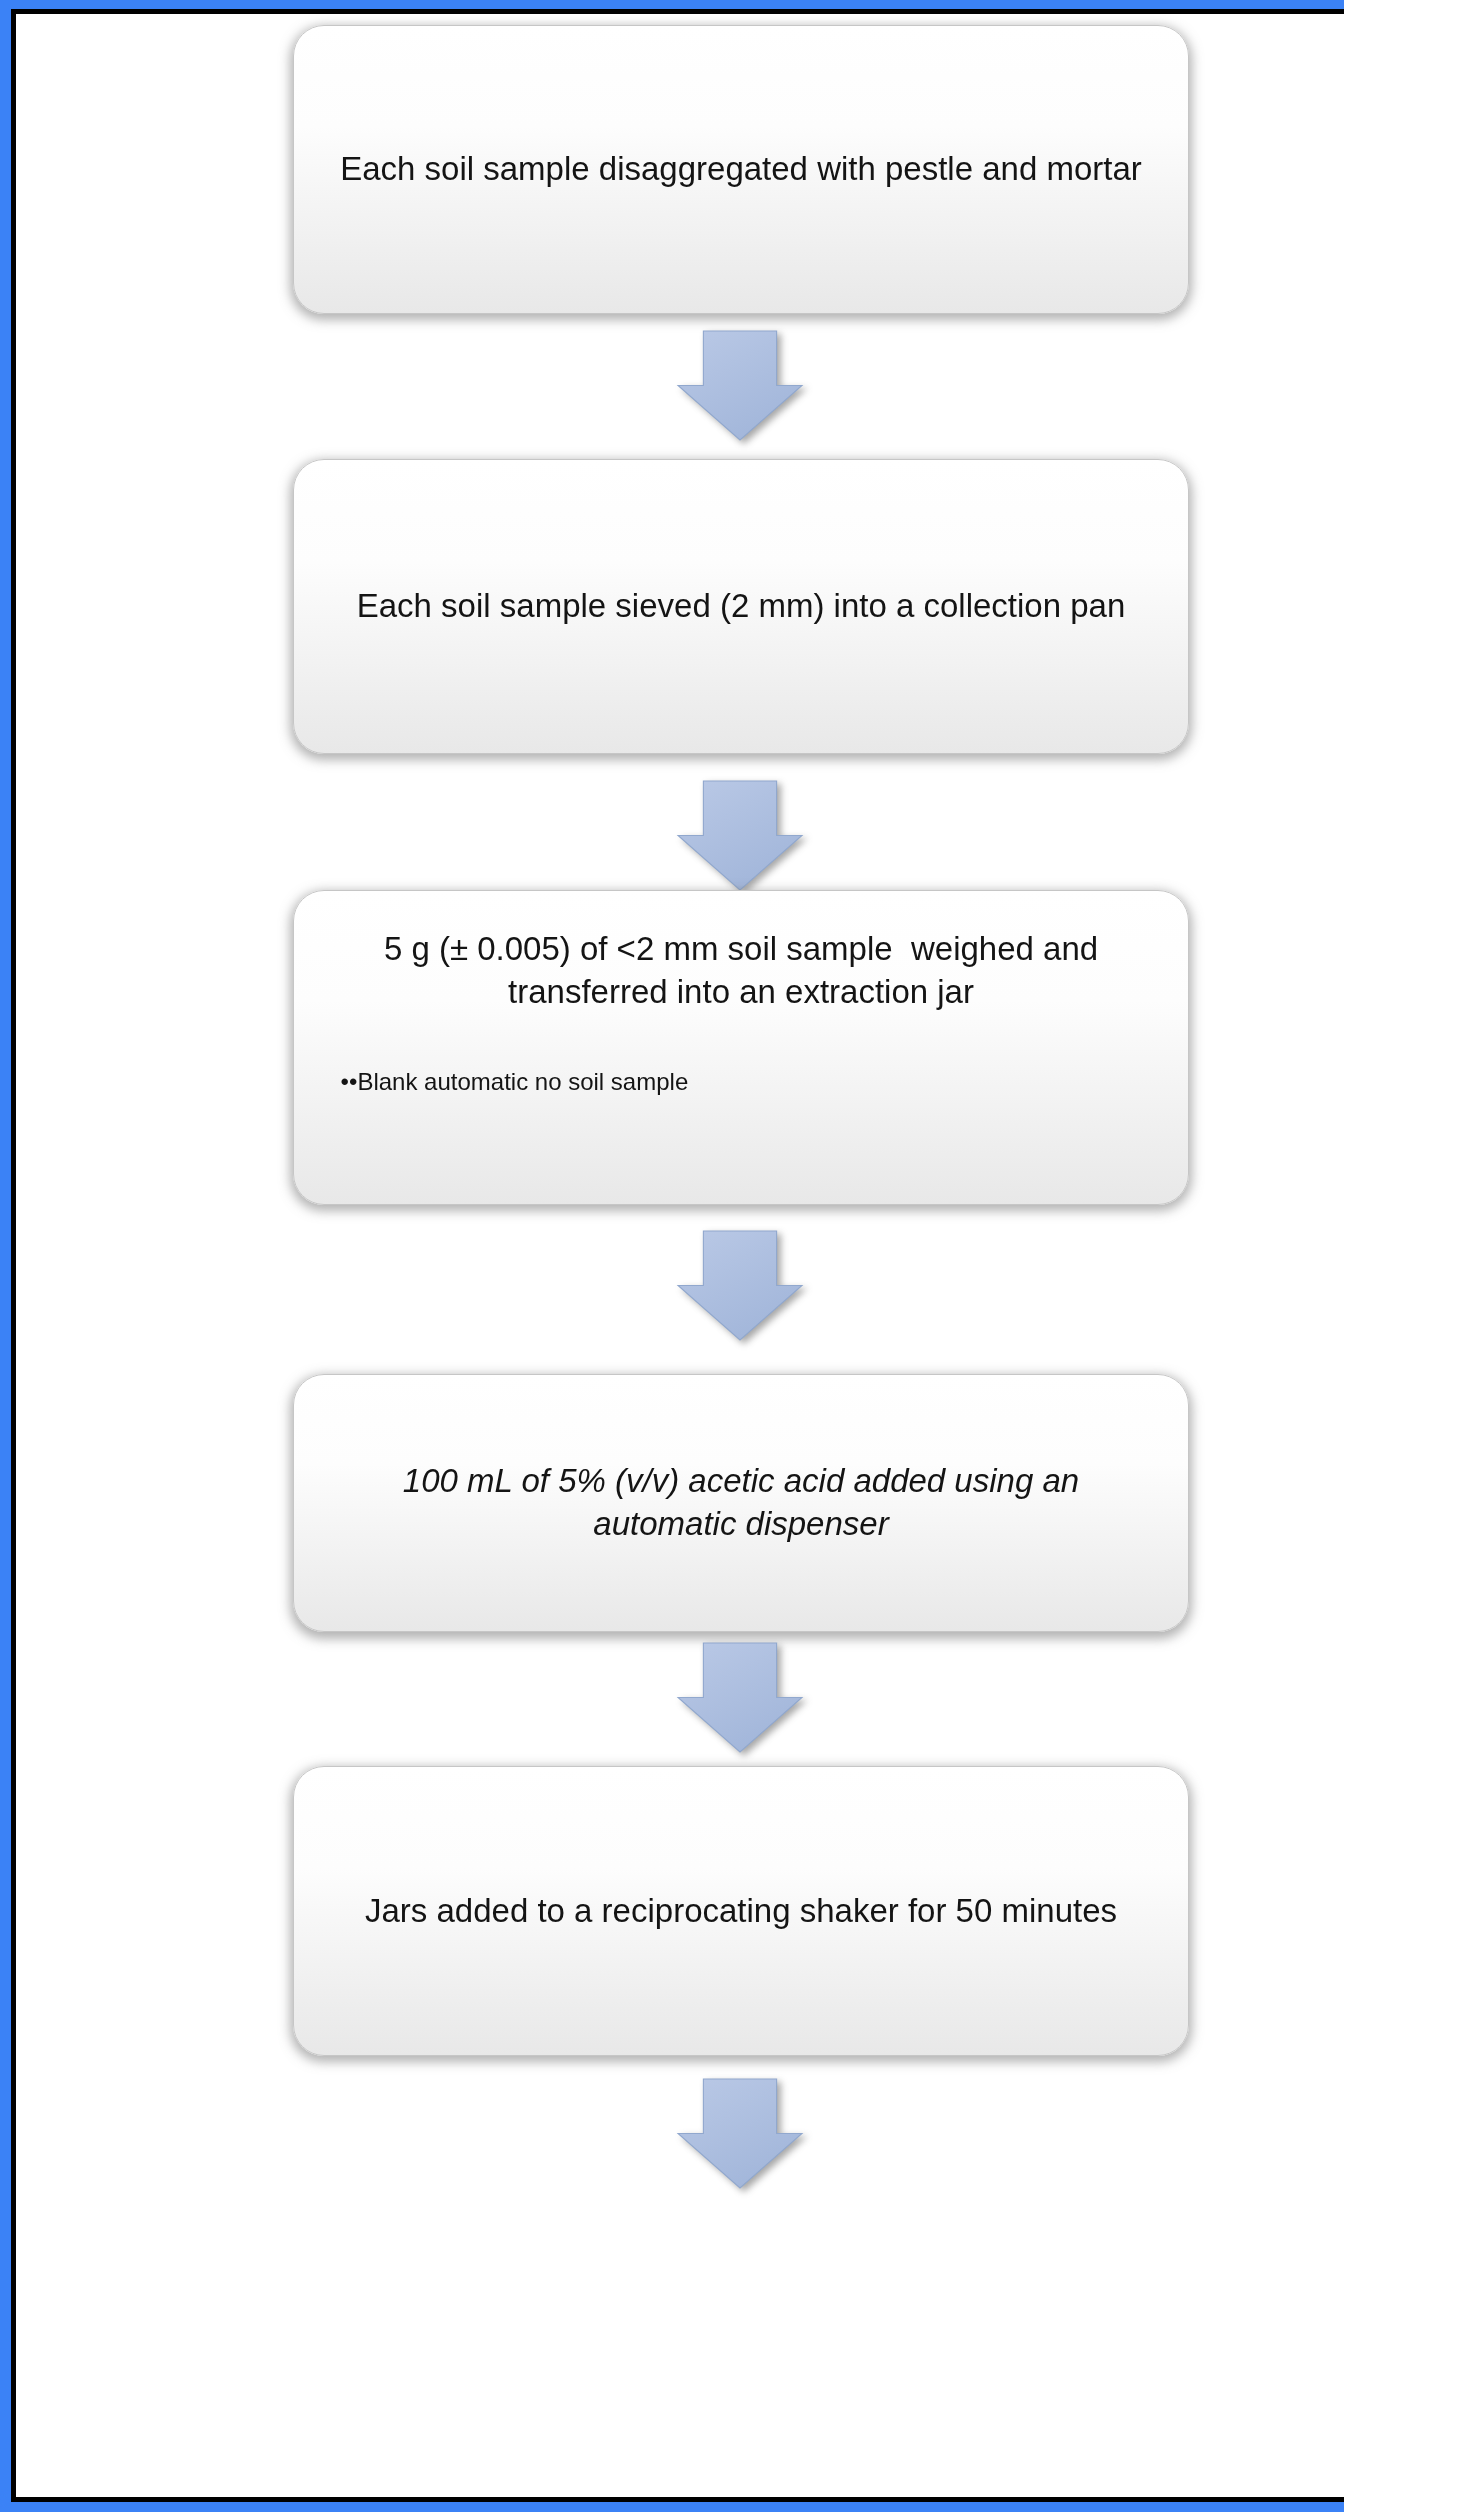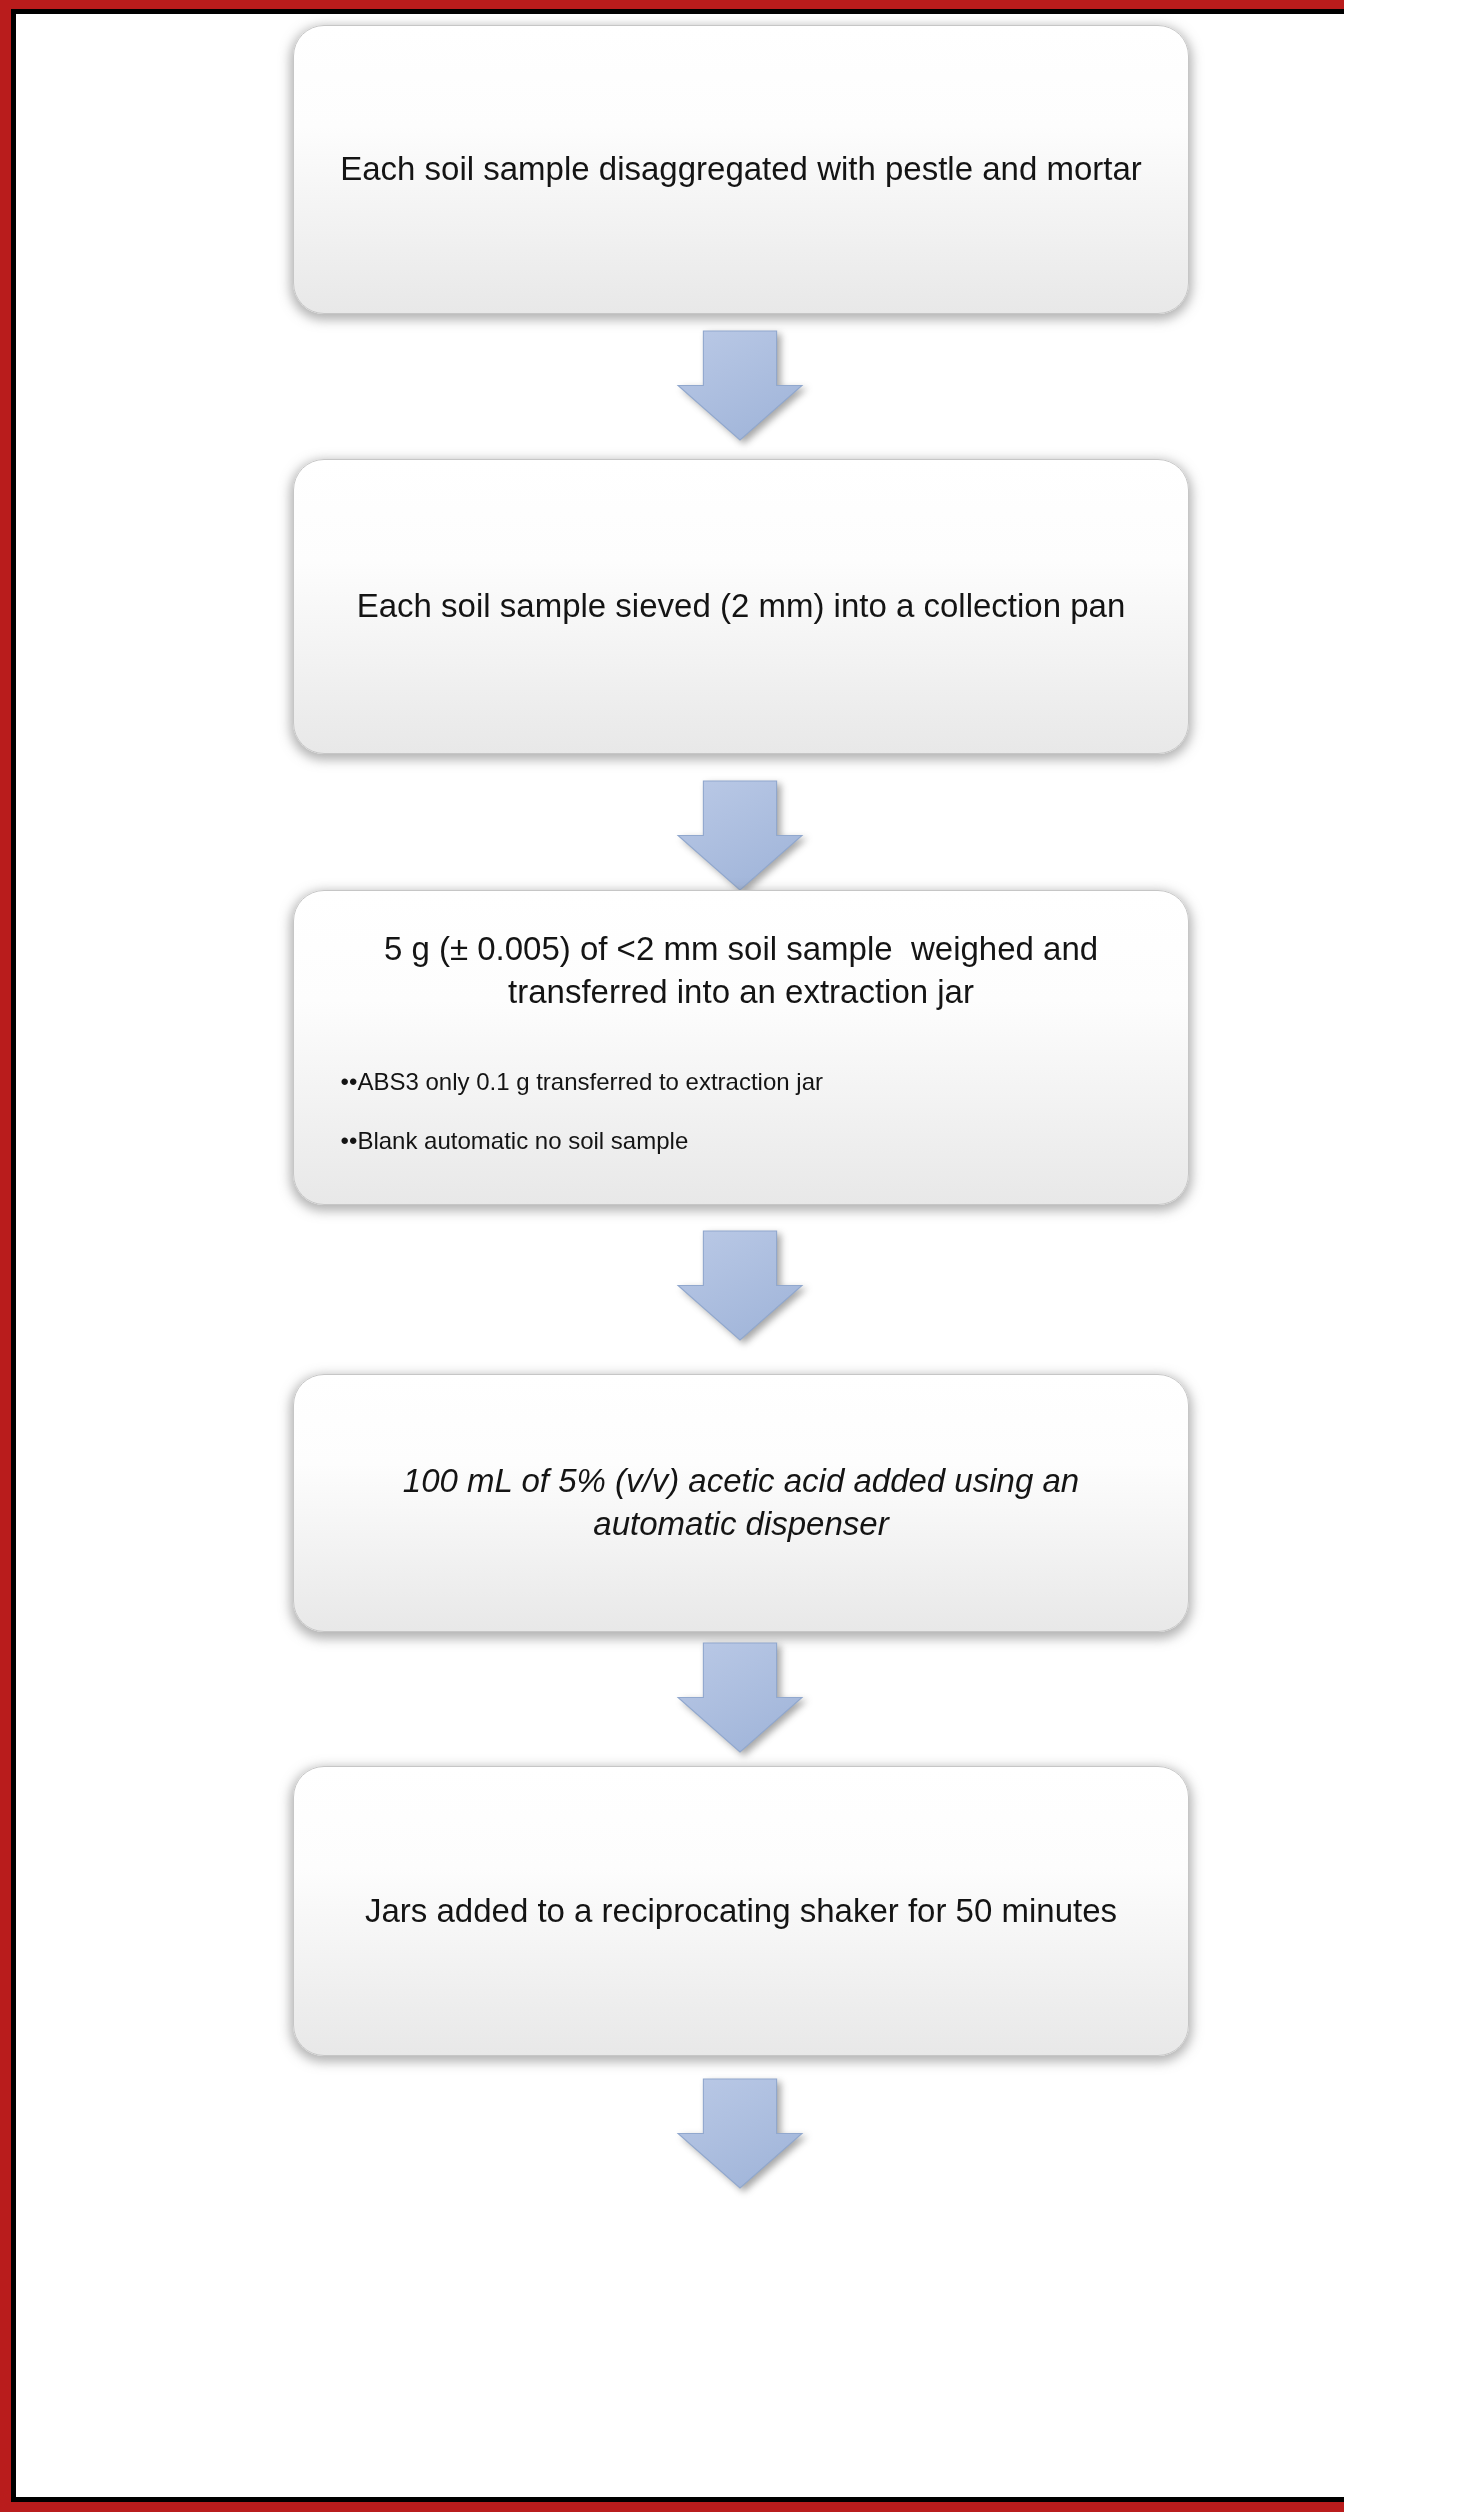--- a/index.html
+++ b/index.html
@@ -5,21 +5,21 @@
   html, body {
     margin: 0;
     padding: 0;
     background: #ffffff;
     font-family: "Liberation Sans", sans-serif;
   }
   .canvas {
     position: relative;
     width: 1344px;
     height: 2512px;
-    background: #b91c1c;
+    background: #3b82f6;
     overflow: hidden;
   }
   .frame {
     position: absolute;
     left: 11px;
     top: 9.3px;
     width: 1458px;
     height: 2493px;
     border: 5px solid #000000;
     box-sizing: border-box;
@@ -119,21 +119,20 @@
 
   <div class="arrow a2">
     <svg viewBox="0 0 225 198">
       <polygon points="46,0 179,0 179,99 225,99 112.5,198 0,99 46,99" fill="url(#arrowGrad)" stroke="#91a8ce" stroke-width="2" style="filter: drop-shadow(7px 6px 7px rgba(60,60,60,0.45));"></polygon>
     </svg>
   </div>
 
   <div class="box s3">
     <p class="main">5 g (± 0.005) of &lt;2 mm soil sample  weighed and transferred into an extraction jar</p>
     <div class="bullets">
-      <p class="bullet">••ABS3 only 0.1 g transferred to extraction jar</p>
       <p class="bullet">••Blank automatic no soil sample</p>
     </div>
   </div>
 
   <div class="arrow a3">
     <svg viewBox="0 0 225 198">
       <polygon points="46,0 179,0 179,99 225,99 112.5,198 0,99 46,99" fill="url(#arrowGrad)" stroke="#91a8ce" stroke-width="2" style="filter: drop-shadow(7px 6px 7px rgba(60,60,60,0.45));"></polygon>
     </svg>
   </div>
 

